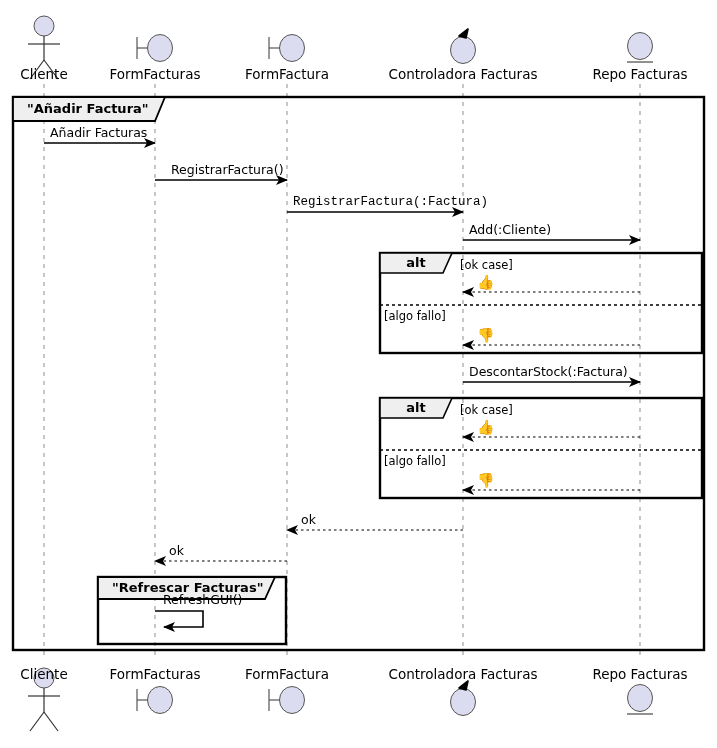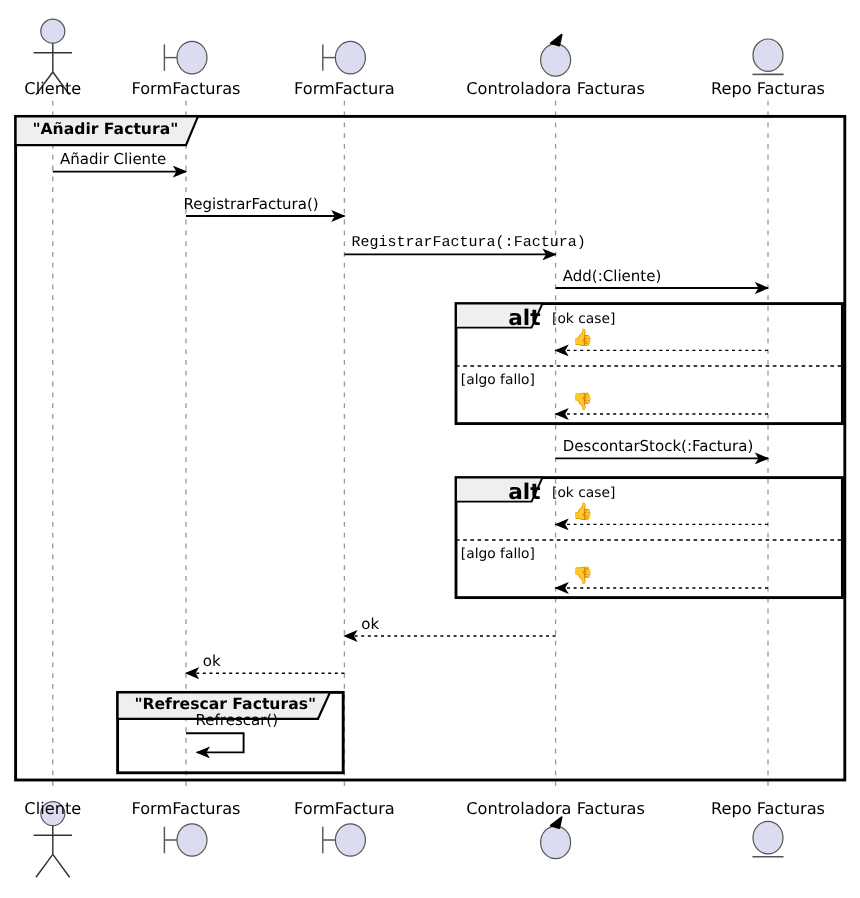--- a/index.html
+++ b/index.html
@@ -57,25 +57,24 @@
   }
   .frag-guard {
     position: absolute;
     font-size: 11.5px;
     font-weight: normal;
     white-space: nowrap;
     color: #000;
   }
   .alt-title {
     position: absolute;
-    font-size: 18px;
+    font-size: 13px;
     font-weight: bold;
     white-space: nowrap;
     color: #000;
-    padding-left: 21px;
   }
 </style>
 </head>
 <body>
 
 <div id="canvas">
 
   <svg class="layer" id="draw-layer" width="717" height="748" xmlns="http://www.w3.org/2000/svg">
     <defs>
       <marker id="arrow-solid" markerWidth="12" markerHeight="10" refX="11" refY="5" orient="auto" markerUnits="userSpaceOnUse">
@@ -218,27 +217,27 @@
       <div class="head-label" style="position: absolute; left: 530px; top: 66px; width: 220px; text-align: center;">Repo Facturas</div>
       <div class="head-label" style="position: absolute; left: 530px; top: 666px; width: 220px; text-align: center;">Repo Facturas</div>
       <div class="frag-title" style="position: absolute; left: 27px; top: 101px;">"Añadir Factura"</div>
       <div class="frag-title" style="position: absolute; left: 112px; top: 580px;">"Refrescar Facturas"</div>
       <div class="alt-title" style="position: absolute; left: 380px; top: 255px; width: 72px; text-align: center;">alt</div>
       <div class="frag-guard" style="position: absolute; left: 460px; top: 258px;">[ok case]</div>
       <div class="frag-guard" style="position: absolute; left: 384px; top: 309px;">[algo fallo]</div>
       <div class="alt-title" style="position: absolute; left: 380px; top: 400px; width: 72px; text-align: center;">alt</div>
       <div class="frag-guard" style="position: absolute; left: 460px; top: 403px;">[ok case]</div>
       <div class="frag-guard" style="position: absolute; left: 384px; top: 454px;">[algo fallo]</div>
-      <div class="msg-label" style="position: absolute; left: 50px; top: 126px; text-align: left;">Añadir Cliente</div>
-      <div class="msg-label" style="position: absolute; left: 153px; top: 163px; text-align: right;">RegistrarFactura()</div>
+      <div class="msg-label" style="position: absolute; left: 50px; top: 126px; text-align: left;">Añadir Facturas</div>
+      <div class="msg-label" style="position: absolute; left: 171px; top: 163px; text-align: right;">RegistrarFactura()</div>
       <div class="msg-label" style="position: absolute; left: 293px; top: 195px; text-align: left; font-family: Liberation Mono, monospace;">RegistrarFactura(:Factura)</div>
       <div class="msg-label" style="position: absolute; left: 469px; top: 223px; text-align: left;">Add(:Cliente)</div>
       <div class="msg-emoji" style="position: absolute; left: 477px; top: 275px; text-align: left;">👍</div>
       <div class="msg-emoji" style="position: absolute; left: 477px; top: 328px; text-align: left;">👎</div>
       <div class="msg-label" style="position: absolute; left: 469px; top: 365px; text-align: right;">DescontarStock(:Factura)</div>
       <div class="msg-emoji" style="position: absolute; left: 477px; top: 420px; text-align: left;">👍</div>
       <div class="msg-emoji" style="position: absolute; left: 477px; top: 473px; text-align: left;">👎</div>
       <div class="msg-label" style="position: absolute; left: 301px; top: 513px; text-align: left;">ok</div>
       <div class="msg-label" style="position: absolute; left: 169px; top: 544px; text-align: left;">ok</div>
-      <div class="msg-label" style="position: absolute; left: 163px; top: 593px; text-align: left;">Refrescar()</div>
+      <div class="msg-label" style="position: absolute; left: 163px; top: 593px; text-align: left;">RefreshGUI()</div>
     </div>
 
 </div>
 
 </body></html>

